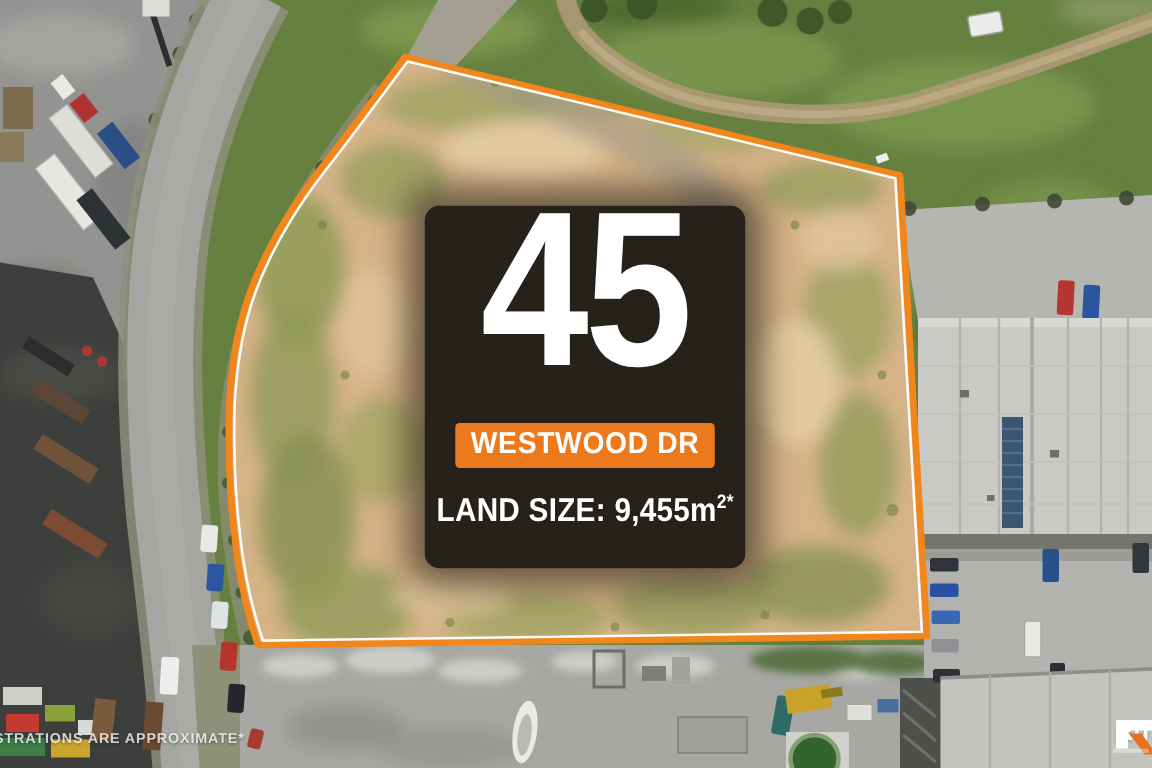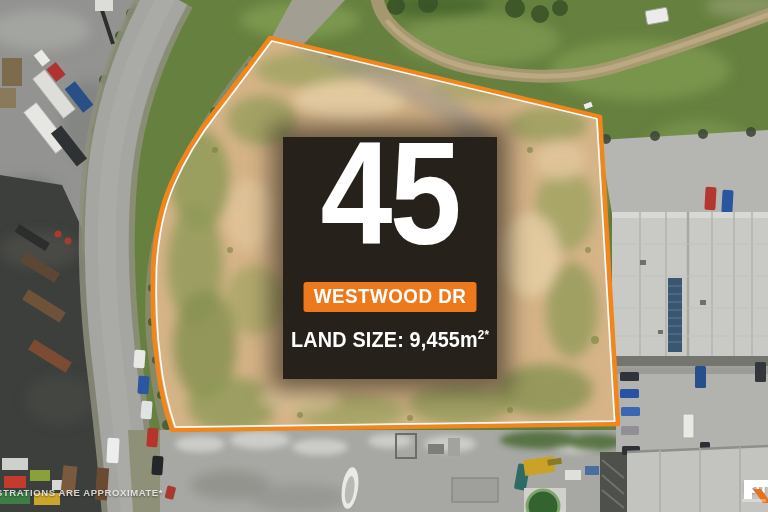--- a/index.html
+++ b/index.html
@@ -2,21 +2,21 @@
 <html><head>
 <meta charset="utf-8">
 <style>
   html,body{margin:0;padding:0;background:#222;}
   .stage{position:relative;width:768px;height:512px;overflow:hidden;
          font-family:"Liberation Sans","DejaVu Sans",sans-serif;background:#66813f;}
   .stage svg{position:absolute;left:0;top:0;display:block;}
 
   
   .info-panel{position:absolute;left:283px;top:137px;width:214px;height:242px;
-    background:rgba(24,21,17,0.92);border-radius:0;
+    background:rgba(24,21,17,0.92);border-radius:10px;
     box-shadow:0 0 22px 12px rgba(22,19,15,0.55);
     display:flex;flex-direction:column;align-items:center;}
   .street-number{margin-top:-17px;font-size:147px;line-height:147px;font-weight:bold;
     color:#fff;letter-spacing:-3px;transform:scaleX(0.88);transform-origin:center top;
     white-space:nowrap;}
   .street-badge{margin-top:15px;background:#EC7A1C;border-radius:3px;
     padding:4px 11px 5px;color:#fff;font-weight:bold;font-size:20px;line-height:21px;
     letter-spacing:0.5px;white-space:nowrap;transform:scaleX(0.94);}
   .land-size{margin-top:16px;color:#fff;font-weight:bold;font-size:22px;line-height:24px;
     white-space:nowrap;transform:scaleX(0.9);letter-spacing:0.2px;}

